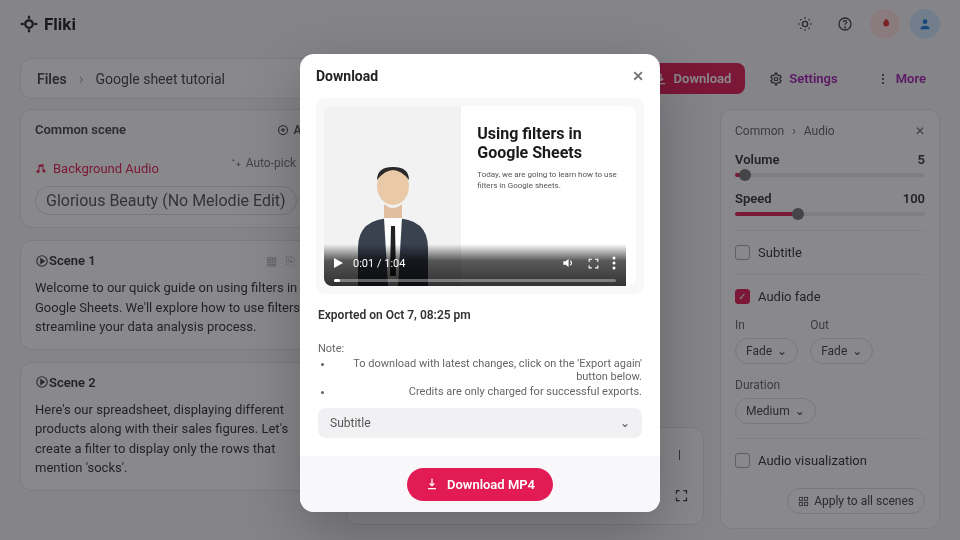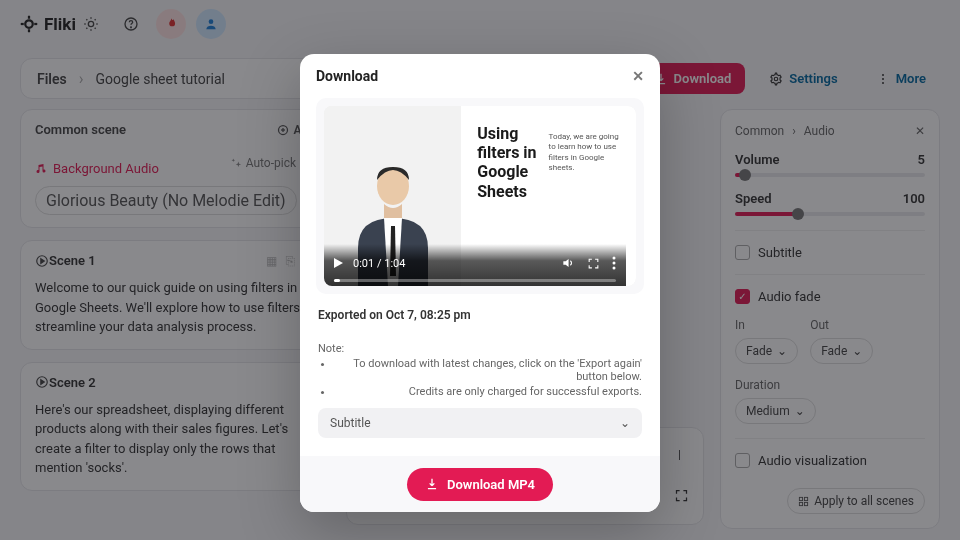--- a/index.html
+++ b/index.html
@@ -1,33 +1,33 @@
 <!DOCTYPE html>
 <html><head>
 <meta charset="utf-8">
 <style>
 * { box-sizing: border-box; margin: 0; padding: 0; font-family: -apple-system, BlinkMacSystemFont, "Segoe UI", Roboto, sans-serif; }
 body { width: 960px; height: 540px; background: #f7f7f8; position: relative; overflow: hidden; color: #222; }
 
-.topbar { display: flex; align-items: center; justify-content: flex-start; padding: 8px 20px; height: 48px; }
+.topbar { display: flex; align-items: center; justify-content: space-between; padding: 8px 20px; height: 48px; }
 .brand { display: flex; align-items: center; gap: 6px; font-weight: 700; font-size: 17px; color: #222; }
 .brand-icon { width: 18px; height: 18px; display: inline-flex; }
 .top-icons { display: flex; align-items: center; gap: 10px; }
 .iconcircle { width: 30px; height: 30px; border-radius: 50%; display: flex; align-items: center; justify-content: center; color: #444; }
 .iconcircle.orange { background: #ffe3e3; color: #e03131; }
 .iconcircle.blue { background: #d0e8ff; color: #1c7ed6; }
 
 .row1 { display: flex; align-items: center; justify-content: center; padding: 10px 20px; gap: 14px; }
 .bc-card { background: #fff; border: 1px solid #e5e5e9; border-radius: 12px; padding: 10px 16px; flex: 1; display: flex; align-items: center; gap: 12px; }
 .bc-link { font-size: 14px; color: #444; font-weight: 600; }
 .bc-sep { color: #aaa; }
 .row1-actions { display: flex; gap: 10px; align-items: center; }
 .btn { display: inline-flex; align-items: center; gap: 6px; border-radius: 8px; padding: 8px 14px; font-size: 13px; font-weight: 600; border: none; cursor: pointer; }
 .btn-primary { background: #e31b54; color: #fff; }
-.btn-ghost { background: transparent; color: #0369a1; }
+.btn-ghost { background: transparent; color: #a21caf; }
 .icon-sm { width: 14px; height: 14px; display: inline-flex; }
 
 .main { display: flex; gap: 16px; padding: 0 20px 20px; }
 .left { width: 310px; display: flex; flex-direction: column; gap: 12px; }
 .card { background: #fff; border: 1px solid #e5e5e9; border-radius: 12px; padding: 12px 14px; }
 .card-hdr { display: flex; align-items: center; justify-content: space-between; font-size: 13px; font-weight: 600; color: #444; }
 .bgaudio { color: #e31b54; display: flex; align-items: center; gap: 6px; font-size: 13px; margin-top: 12px; }
 .autopick { display: flex; align-items: center; gap: 6px; font-size: 12px; color: #777; }
 .pill { display: inline-flex; border: 1px solid #ddd; border-radius: 999px; padding: 4px 10px; font-size: 16px; color: #555; margin-top: 10px; }
 .scene-title { font-size: 13px; font-weight: 600; color: #333; display: flex; align-items: center; }
@@ -61,21 +61,21 @@
 .pillbtn { border: 1px solid #ddd; border-radius: 999px; padding: 5px 10px; font-size: 12px; display: inline-flex; align-items: center; gap: 5px; background: #fff; color: #444; }
 
 .overlay { position: absolute; inset: 0; background: rgba(20,20,25,0.5); display: flex; align-items: flex-start; justify-content: center; padding-top: 54px; }
 .modal { width: 360px; background: #fff; border-radius: 14px; box-shadow: 0 20px 60px rgba(0,0,0,.25); overflow: hidden; }
 .modal-hdr { display: flex; align-items: center; justify-content: space-between; padding: 14px 16px; font-size: 14px; font-weight: 700; }
 .modal-body { padding: 0 16px 14px; }
 .preview { background: #f8f8fa; border-radius: 10px; padding: 8px; }
 .video { background: linear-gradient(#eee, #eee); border-radius: 8px; overflow: hidden; position: relative; height: 180px; display: flex; }
 .video-left { width: 44%; background: #f2f2f2; display: flex; align-items: flex-end; justify-content: center; }
 .avatar { width: 90px; height: 130px; position: relative; }
-.video-right { flex: 1; background: #fff; padding: 18px 12px 16px 16px; display: flex; flex-direction: row; }
+.video-right { flex: 1; background: #fff; padding: 18px 12px 16px 16px; display: flex; flex-direction: column; }
 .video-right h3 { font-size: 16px; font-weight: 700; color: #1a1a1a; line-height: 1.2;}
 .video-right p { font-size: 8px; color: #555; margin-top: 8px; line-height: 1.3; }
 .video-ctrl { position: absolute; left: 0; right: 10px; bottom: 0; height: 42px; background: linear-gradient(transparent, rgba(0,0,0,.65) 40%, rgba(0,0,0,.8)); display: flex; align-items: center; padding: 0 10px 4px; gap: 10px; color: #fff; font-size: 11px; }
 .vplay { width:0;height:0;border-left:9px solid #fff;border-top:5px solid transparent;border-bottom:5px solid transparent; }
 .vbar { position: absolute; left: 10px; right: 10px; bottom: 4px; height: 3px; background: rgba(255,255,255,.35); border-radius: 2px;}
 .vbar .p { height:100%; width: 2%; background: #fff; border-radius: 2px;}
 .exported { font-size: 12px; font-weight: 600; color: #333; margin: 14px 2px 20px; }
 .note-hd { font-size: 11px; color: #666; margin: 2px 2px; }
 .notes { font-size: 11px; color: #666; padding-left: 16px; margin: 2px 2px 10px; }
 .notes li { margin-bottom: 2px; text-align: right; }

